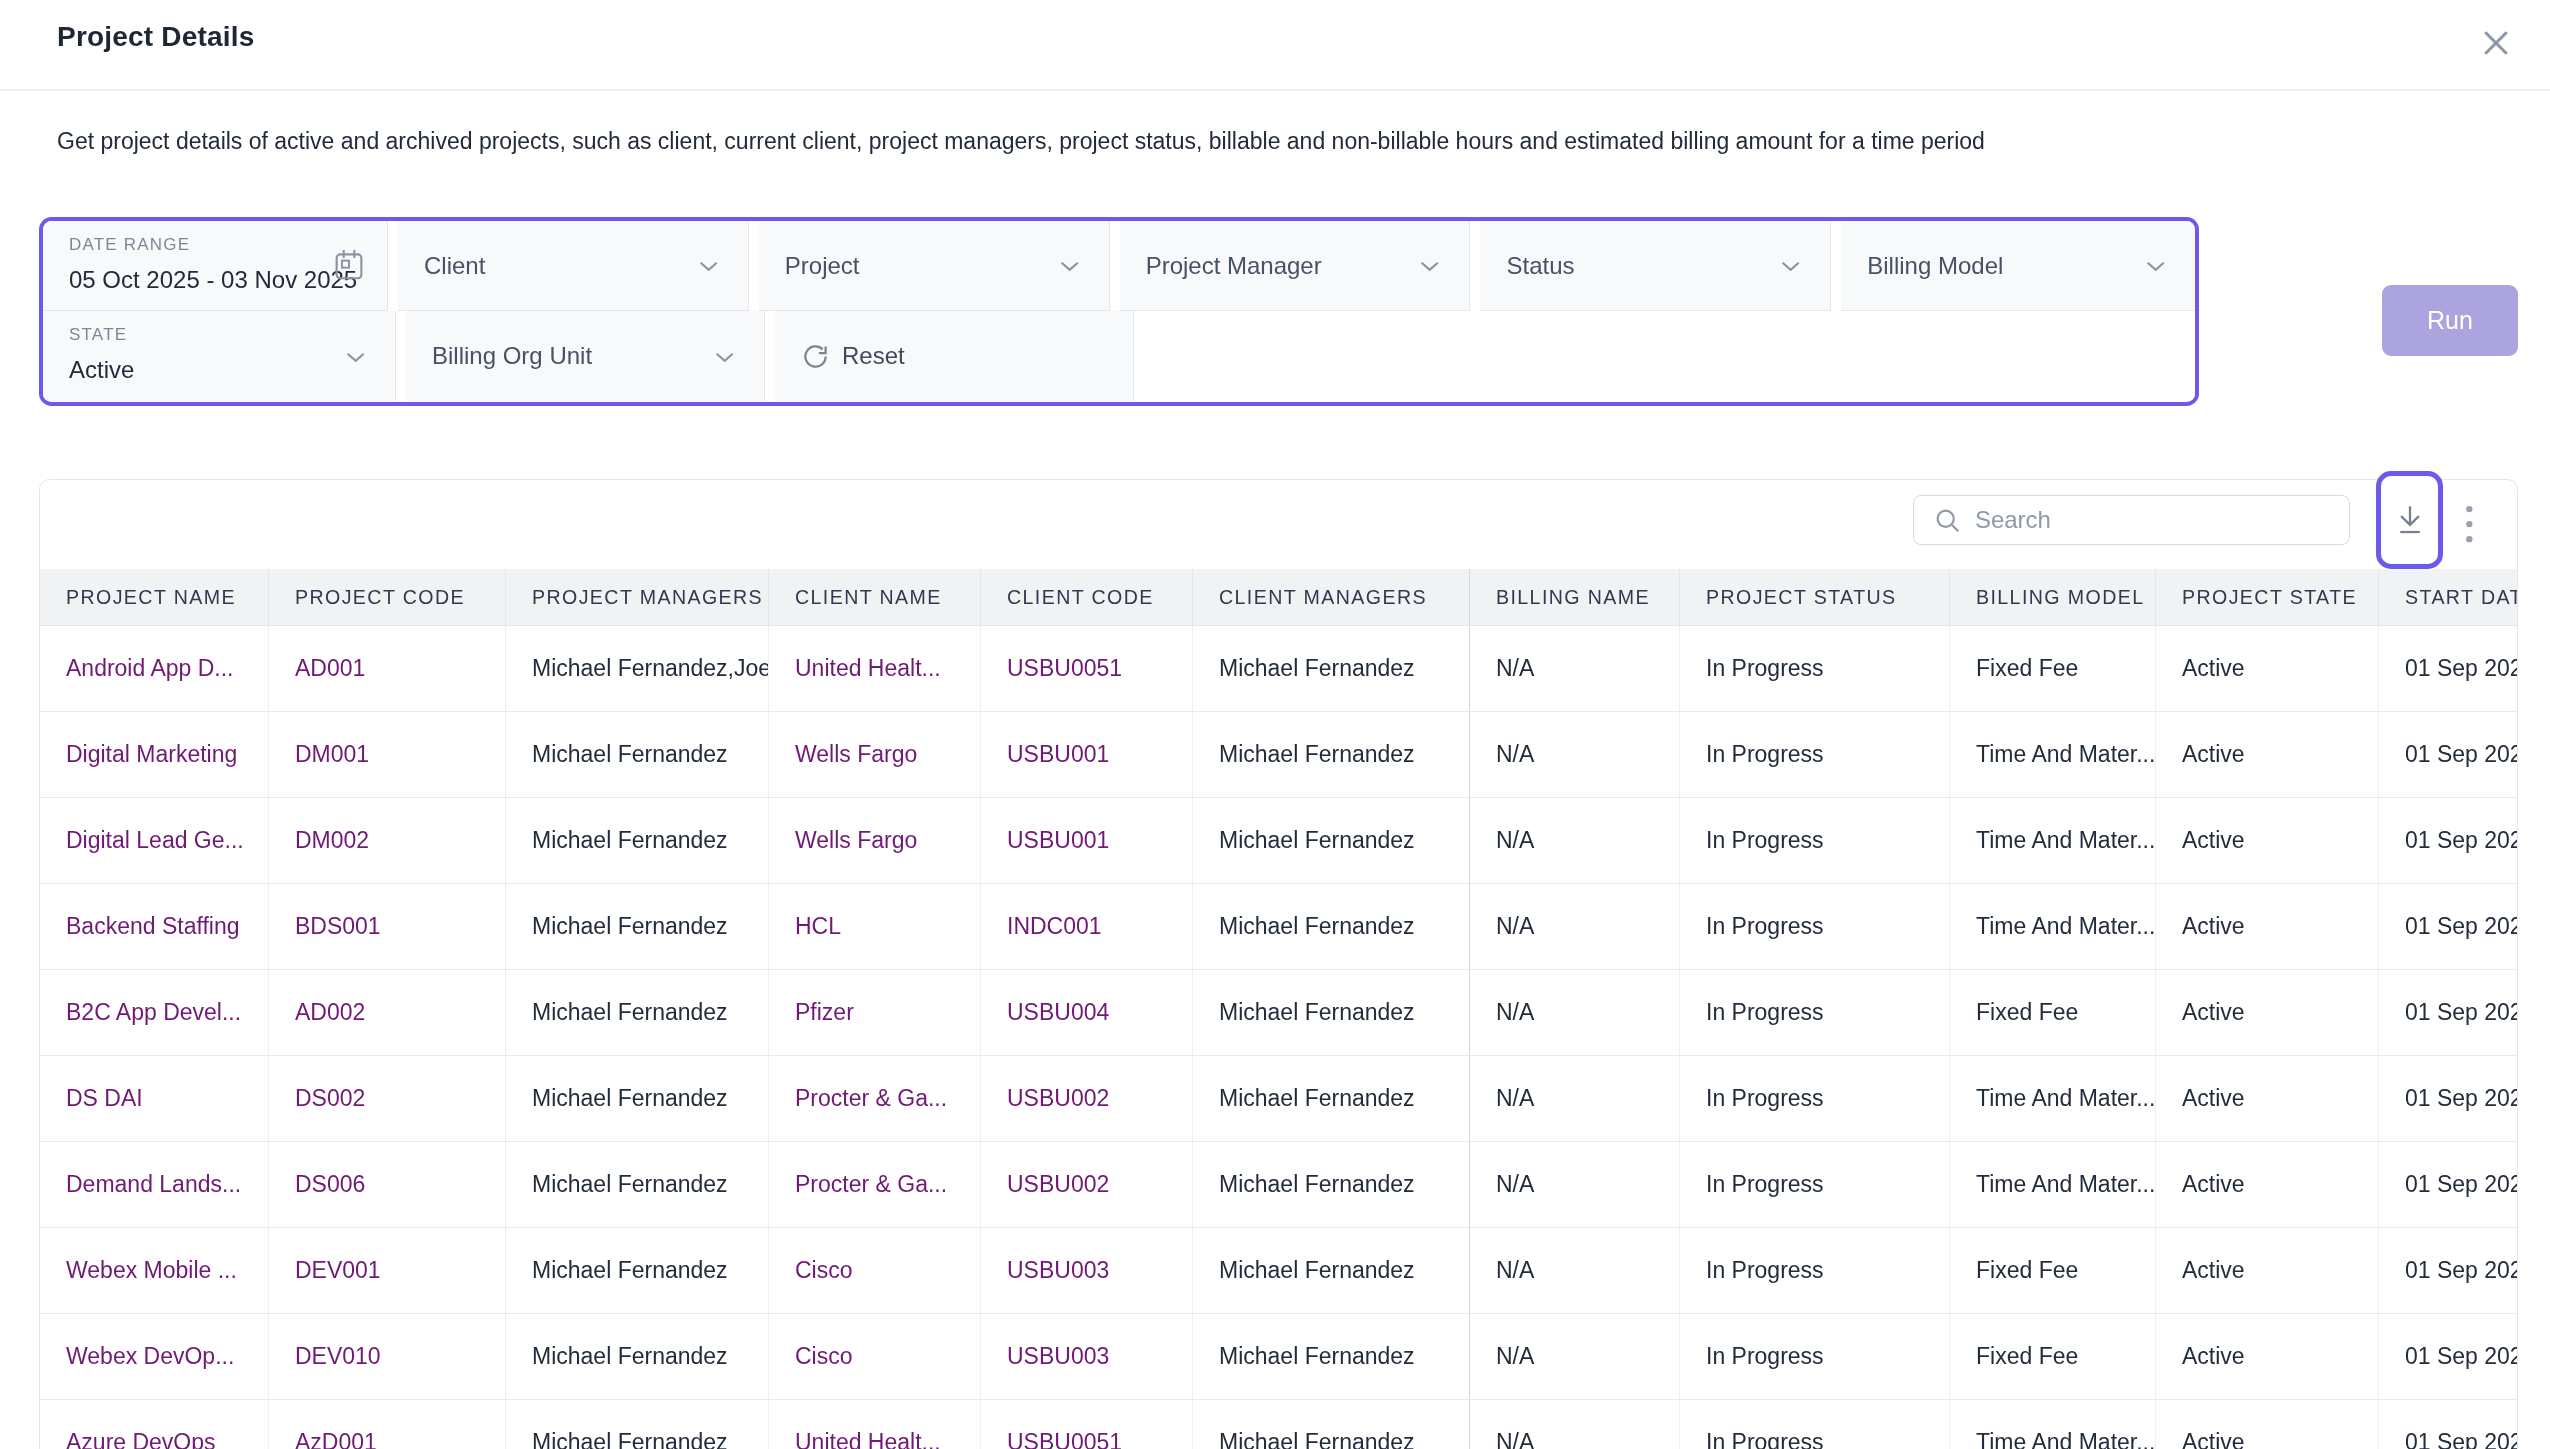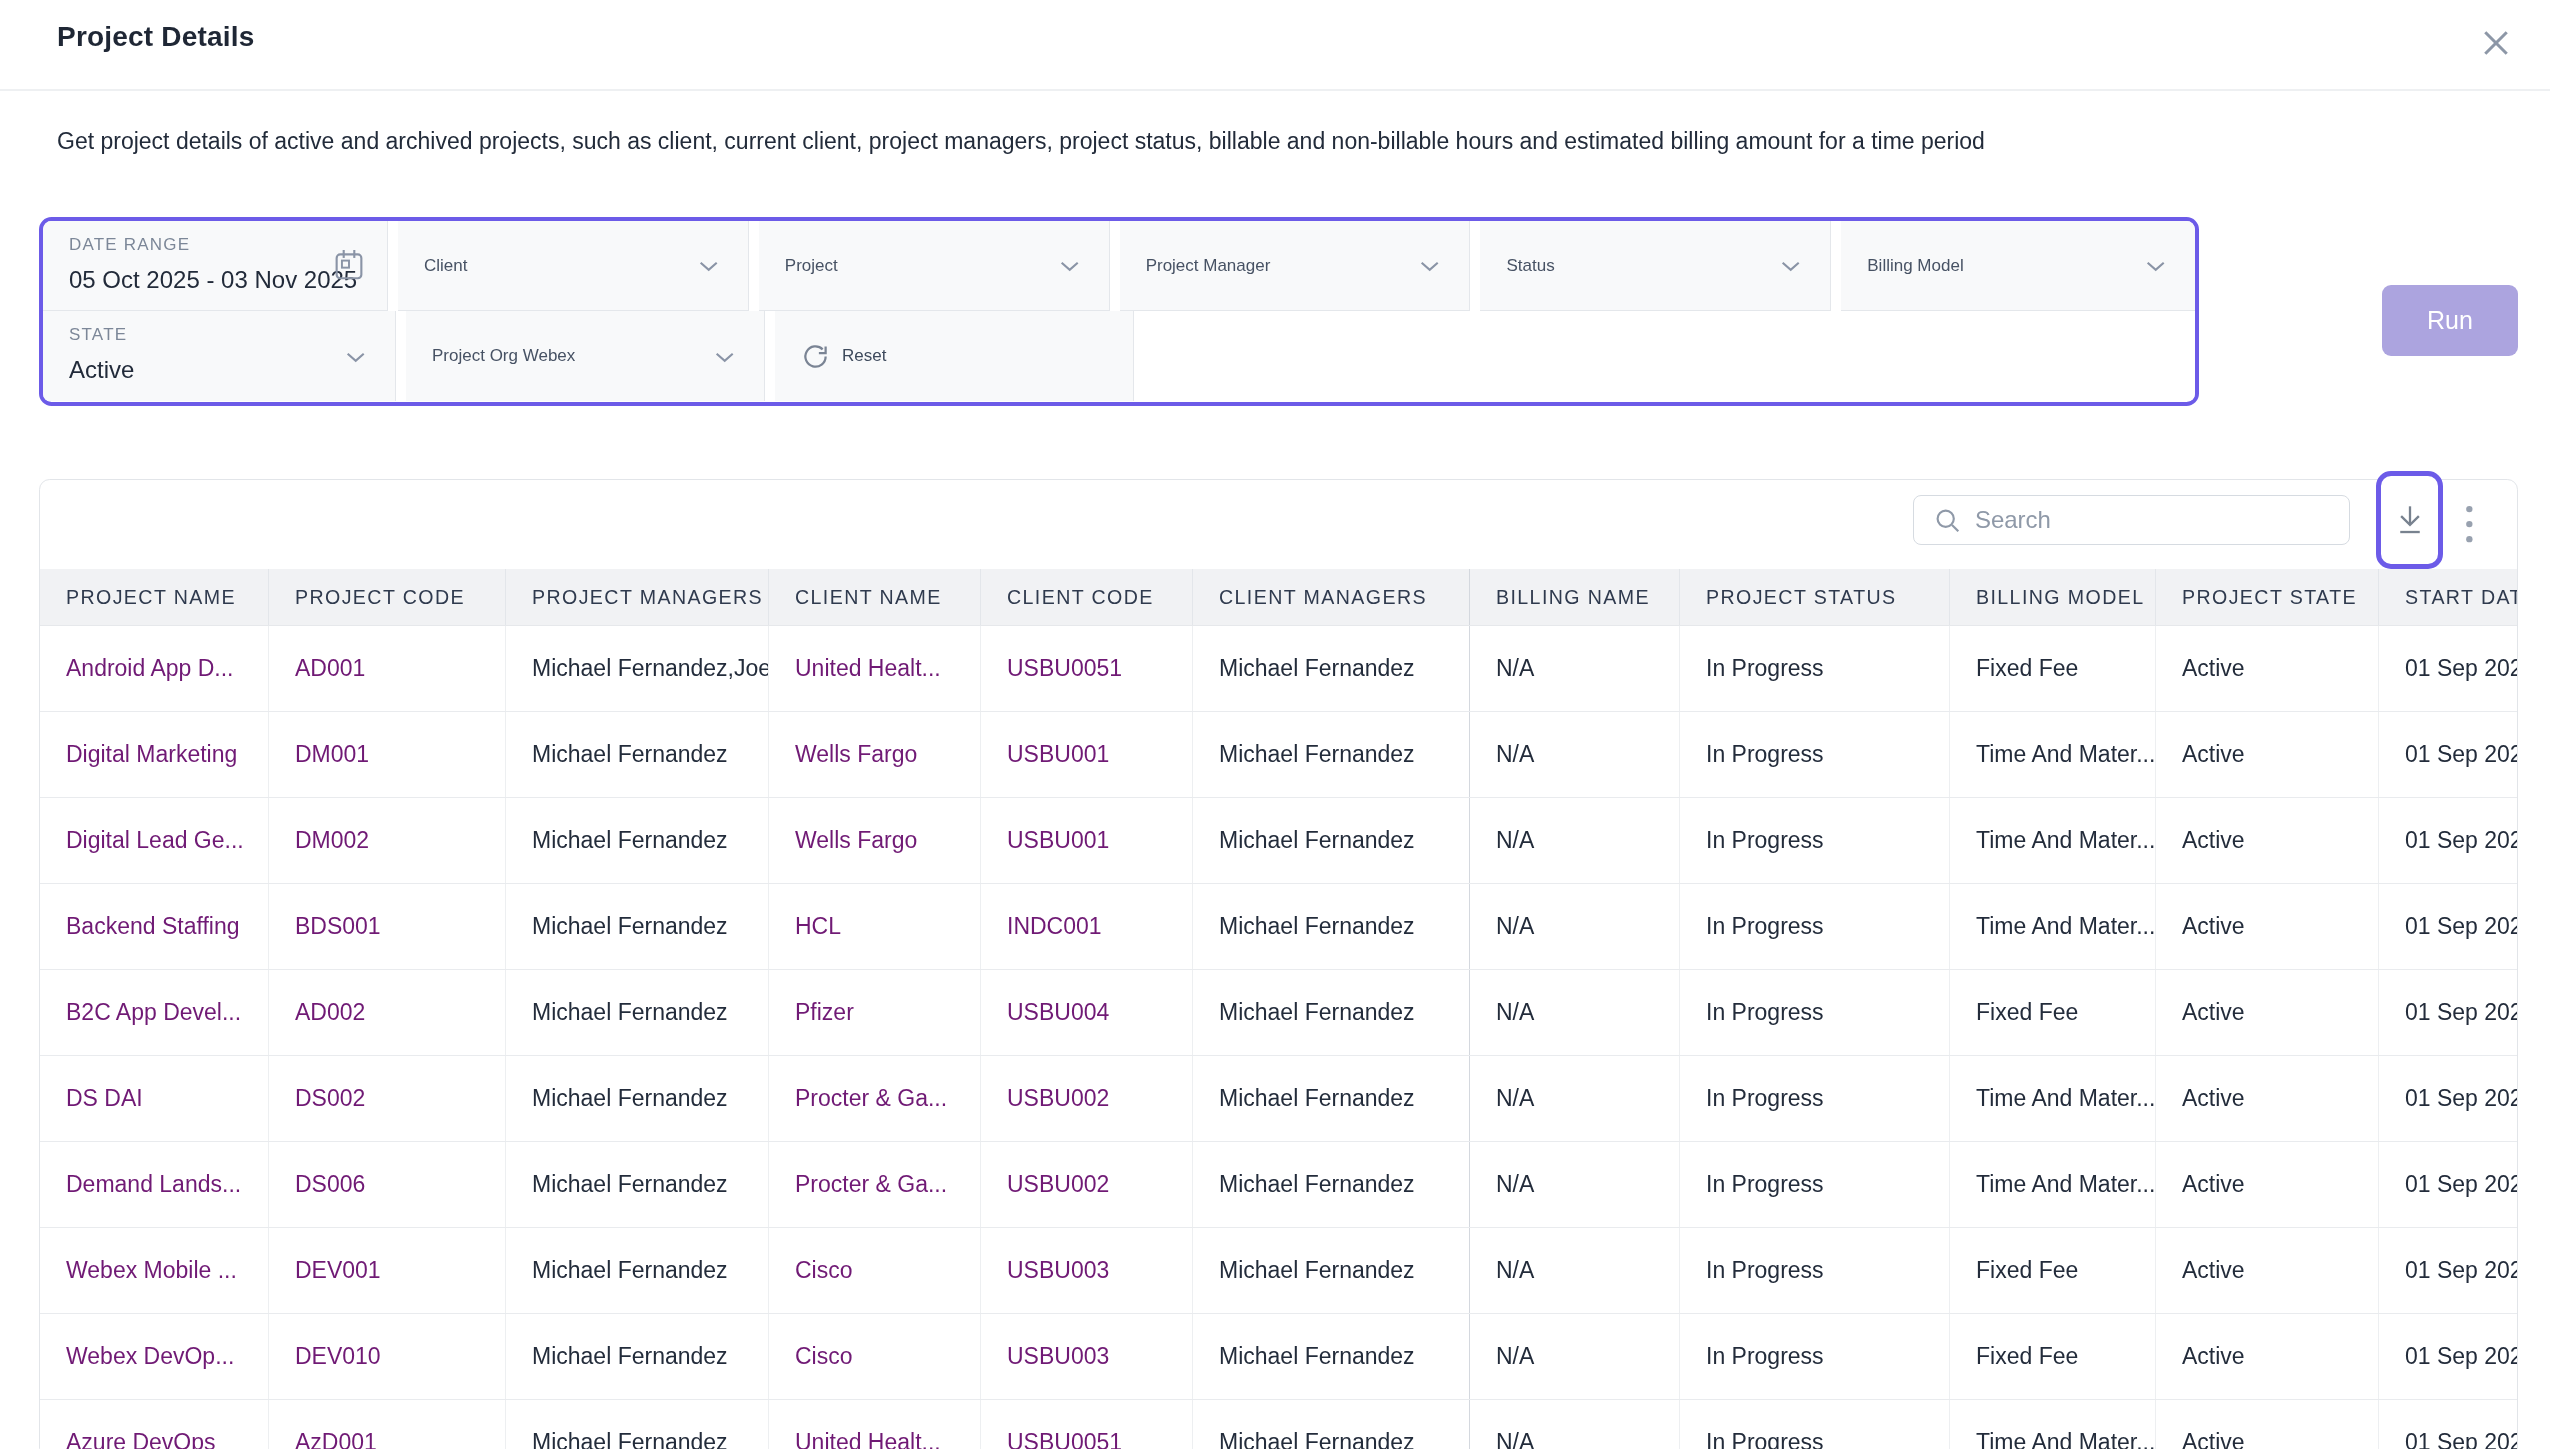--- a/index.html
+++ b/index.html
@@ -15,21 +15,21 @@
 
   
   #filter-box { left:39px; top:217px; width:2160px; height:189px; border:4.5px solid #6c5be8; border-radius:12.5px; background:#ffffff; overflow:hidden; }
   .f-row { display:flex; height:90px;gap:10px; }
   .f-cell { background:#f8f9fa; border-right:0.9px solid #e4e7eb; position:relative; display:flex; align-items:center; }
   .f-row1 .f-cell { border-bottom:0.9px solid #e4e7eb; }
   .w1{width:353px;} .w2{width:359px;} .w3{width:359px;} .w4{width:359px;} .w5{width:359px;} .w6{width:362px; border-right:none;}
   .f-fill { flex:1; background:#ffffff; }
   .f-label { position:absolute; left:26px; top:14.3px; font-size:17px; letter-spacing:1.2px; color:#7c8798; }
   .f-value { position:absolute; left:26px; top:45px; font-size:24px; color:#222b3a; white-space:nowrap; }
-  .f-ph { padding-left:26px; font-size:17px; color:#475264; }
+  .f-ph { padding-left:26px; font-size:24px; color:#475264; }
   .chev { position:absolute; right:28.6px; top:50%; margin-top:-5.4px; }
   .cal-ic { position:absolute; right:23px; top:27px; }
   #reset-cell { cursor:pointer; }
   #reset-cell .f-ph { padding-left:0; margin-left:67px; color:#3e4a5c; }
   #reset-ic { position:absolute; left:27px; top:50%; margin-top:-13.4px; }
 
   
   #run-btn { left:2382px; top:285px; width:136px; height:71px; background:#aca4df; border:none; border-radius:9px;
              color:#ffffff; font-size:25px; font-family:inherit; cursor:default; }
 
@@ -114,21 +114,21 @@
   </div>
   <div class="f-row">
     <div class="f-cell w1">
       <div class="f-label">STATE</div>
       <div class="f-value">Active</div>
       <svg class="chev" width="21.4" height="12.5" viewBox="0 0 24 14">
           <polyline points="3,3 12,11 21,3" fill="none" stroke="#8a94a6" stroke-width="2.4"></polyline>
         </svg>
     </div>
     <div class="f-cell w2">
-      <div class="f-ph">Project Org Webex</div>
+      <div class="f-ph">Billing Org Unit</div>
       <svg class="chev" width="21.4" height="12.5" viewBox="0 0 24 14">
           <polyline points="3,3 12,11 21,3" fill="none" stroke="#8a94a6" stroke-width="2.4"></polyline>
         </svg>
     </div>
     <div class="f-cell w3" id="reset-cell">
       <svg id="reset-ic" width="27" height="27" viewBox="0 0 24 24">
         <path d="M21 12a9 9 0 1 1-2.64-6.36" fill="none" stroke="#7a8494" stroke-width="2"></path>
         <path d="M21 3v6h-6" fill="none" stroke="#7a8494" stroke-width="2"></path>
       </svg>
       <div class="f-ph">Reset</div>

